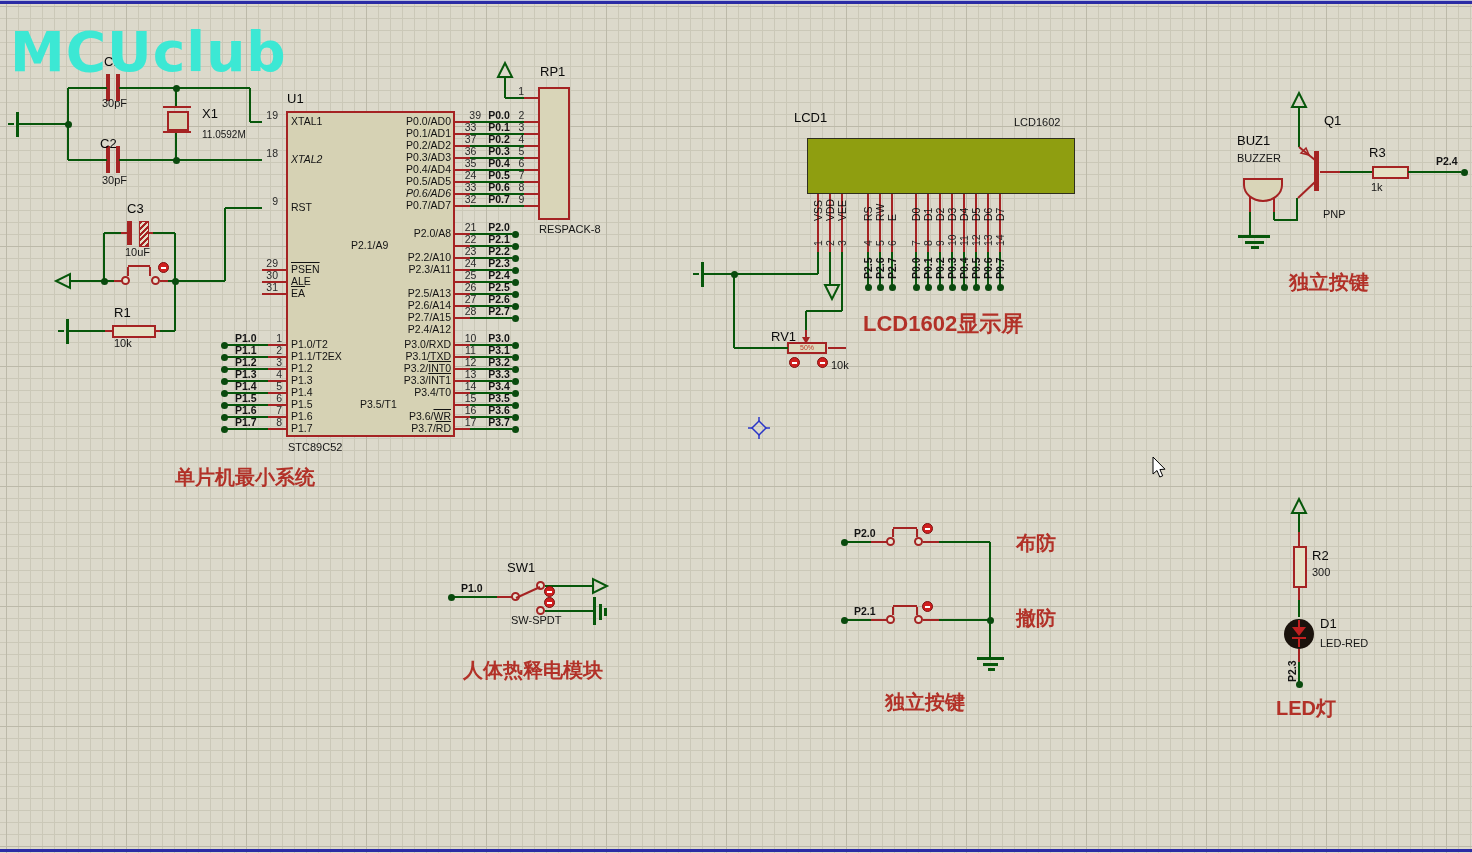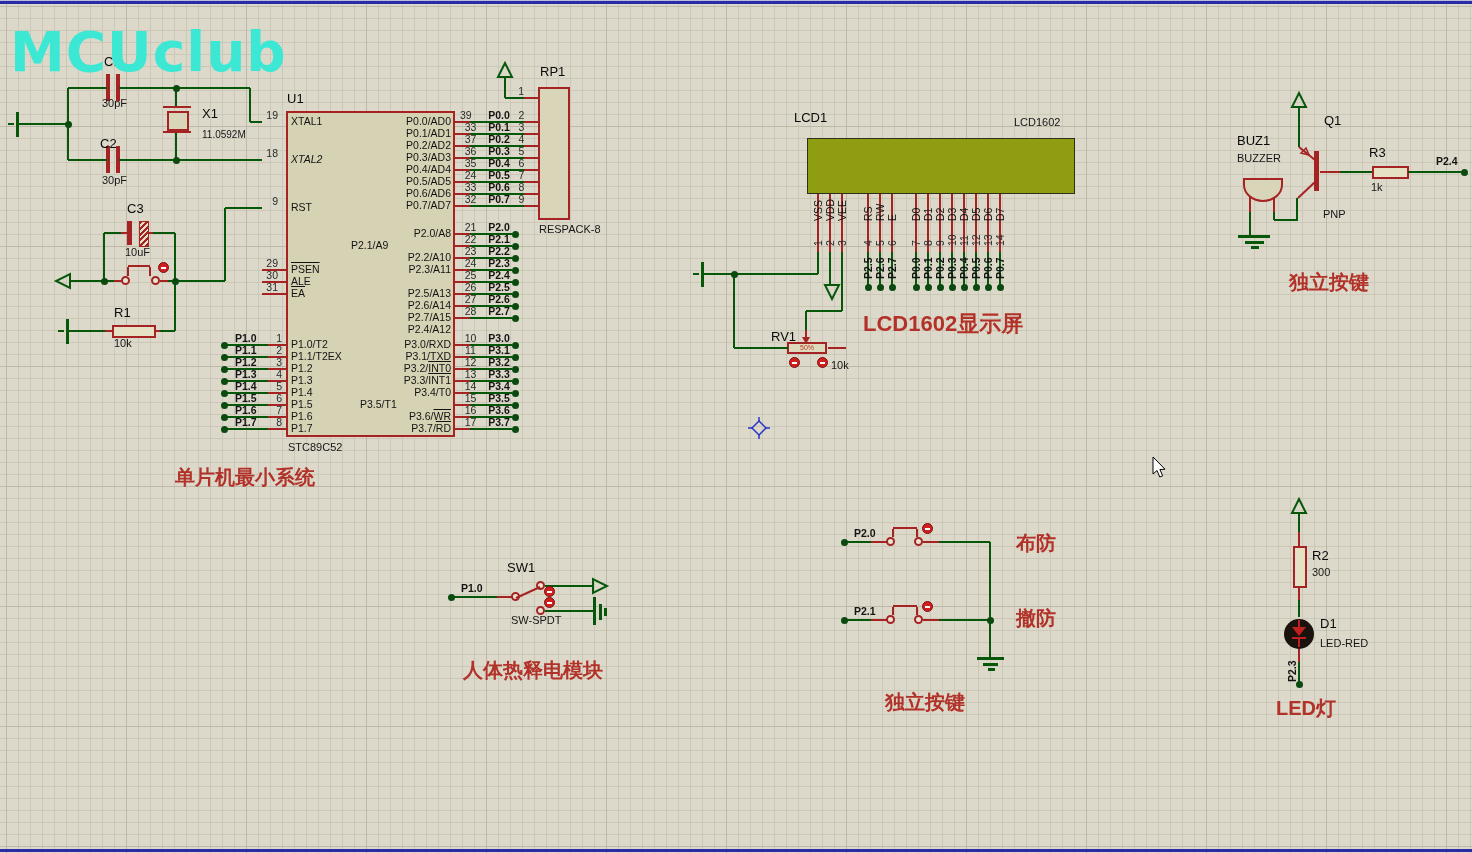--- a/index.html
+++ b/index.html
@@ -337,21 +337,21 @@
     <div class="lbl" style="left: 291px; top: 411px;">P1.6</div>
     <div class="dot" style="left: 220.5px; top: 425.5px; width: 7px; height: 7px;"></div>
     <div class="wh" style="left: 227px; top: 428px; width: 41px; height: 2px;"></div>
     <div class="ph" style="left: 268px; top: 428px; width: 18px; height: 2px;"></div>
     <div class="lbl net" style="left: 235px; top: 417px; width: 30px;">P1.7</div>
     <div class="lbl pnum" style="left: 262px; top: 417px; width: 20px; text-align: right;">8</div>
     <div class="lbl" style="left: 291px; top: 423px;">P1.7</div>
     <div class="ph" style="left: 455px; top: 121px; width: 15px; height: 2px;"></div>
     <div class="wh" style="left: 470px; top: 121px; width: 54px; height: 2px;"></div>
     <div class="ph" style="left: 524px; top: 121px; width: 14px; height: 2px;"></div>
-    <div class="lbl pnum" style="left: 460px; top: 110px; width: 21px; text-align: left;">39</div>
+    <div class="lbl pnum" style="left: 460px; top: 110px; width: 21px; text-align: right;">39</div>
     <div class="lbl net" style="left: 485px; top: 110px; width: 28px; text-align: center;">P0.0</div>
     <div class="lbl pnum" style="left: 513px; top: 110px; width: 17px; text-align: center;">2</div>
     <div class="lbl" style="left: 351px; top: 116px; width: 100px; text-align: right;">P0.0/AD0</div>
     <div class="ph" style="left: 455px; top: 133px; width: 15px; height: 2px;"></div>
     <div class="wh" style="left: 470px; top: 133px; width: 54px; height: 2px;"></div>
     <div class="ph" style="left: 524px; top: 133px; width: 14px; height: 2px;"></div>
     <div class="lbl pnum" style="left: 460px; top: 122px; width: 21px; text-align: center;">33</div>
     <div class="lbl net" style="left: 485px; top: 122px; width: 28px; text-align: center;">P0.1</div>
     <div class="lbl pnum" style="left: 513px; top: 122px; width: 17px; text-align: center;">3</div>
     <div class="lbl" style="left: 351px; top: 128px; width: 100px; text-align: right;">P0.1/AD1</div>
@@ -382,21 +382,21 @@
     <div class="lbl pnum" style="left: 460px; top: 170px; width: 21px; text-align: center;">24</div>
     <div class="lbl net" style="left: 485px; top: 170px; width: 28px; text-align: center;">P0.5</div>
     <div class="lbl pnum" style="left: 513px; top: 170px; width: 17px; text-align: center;">7</div>
     <div class="lbl" style="left: 351px; top: 176px; width: 100px; text-align: right;">P0.5/AD5</div>
     <div class="ph" style="left: 455px; top: 193px; width: 15px; height: 2px;"></div>
     <div class="wh" style="left: 470px; top: 193px; width: 54px; height: 2px;"></div>
     <div class="ph" style="left: 524px; top: 193px; width: 14px; height: 2px;"></div>
     <div class="lbl pnum" style="left: 460px; top: 182px; width: 21px; text-align: center;">33</div>
     <div class="lbl net" style="left: 485px; top: 182px; width: 28px; text-align: center;">P0.6</div>
     <div class="lbl pnum" style="left: 513px; top: 182px; width: 17px; text-align: center;">8</div>
-    <div class="lbl" style="left: 351px; top: 188px; width: 100px; text-align: right;">P0.6/AD6</div>
+    <div class="lbl" style="left: 351px; top: 188px; width: 100px; text-align: right; font-style: italic;">P0.6/AD6</div>
     <div class="ph" style="left: 455px; top: 205px; width: 15px; height: 2px;"></div>
     <div class="wh" style="left: 470px; top: 205px; width: 54px; height: 2px;"></div>
     <div class="ph" style="left: 524px; top: 205px; width: 14px; height: 2px;"></div>
     <div class="lbl pnum" style="left: 460px; top: 194px; width: 21px; text-align: center;">32</div>
     <div class="lbl net" style="left: 485px; top: 194px; width: 28px; text-align: center;">P0.7</div>
     <div class="lbl pnum" style="left: 513px; top: 194px; width: 17px; text-align: center;">9</div>
     <div class="lbl" style="left: 351px; top: 200px; width: 100px; text-align: right;">P0.7/AD7</div>
     <div class="ph" style="left: 455px; top: 233px; width: 15px; height: 2px;"></div>
     <div class="wh" style="left: 470px; top: 233px; width: 42px; height: 2px;"></div>
     <div class="dot" style="left: 511.5px; top: 230.5px; width: 7px; height: 7px;"></div>

